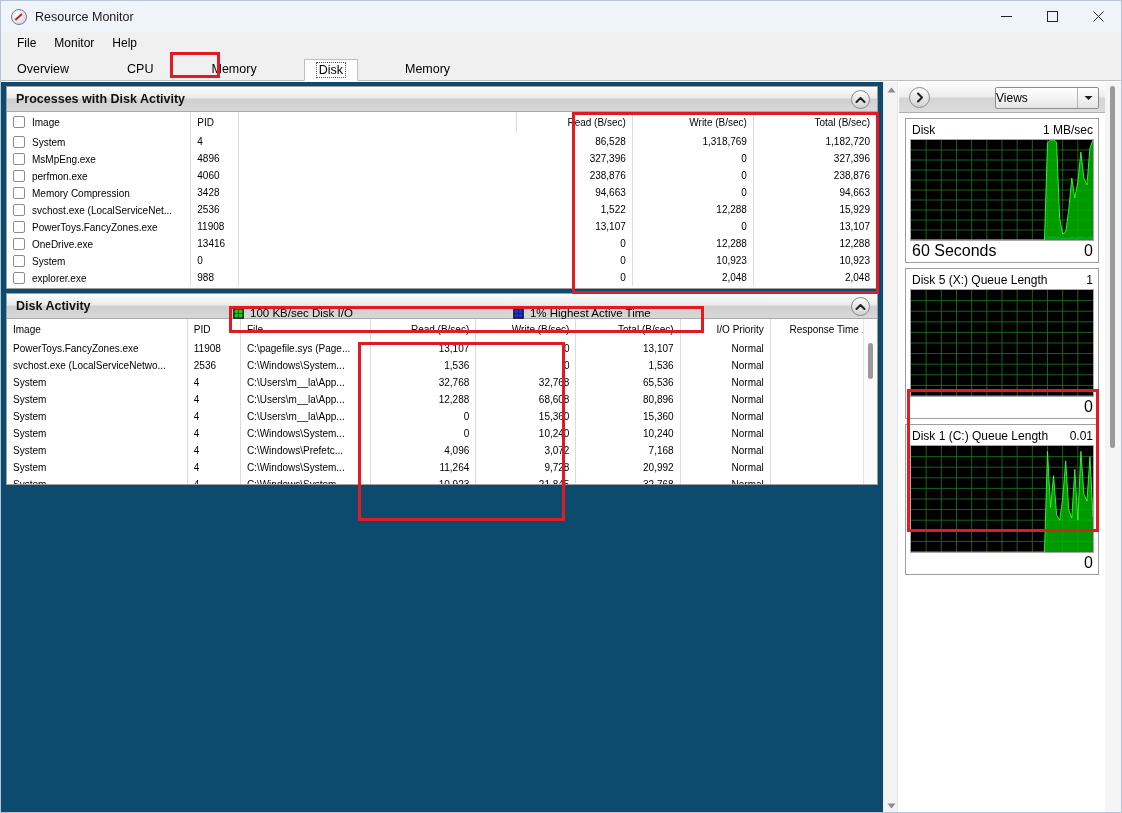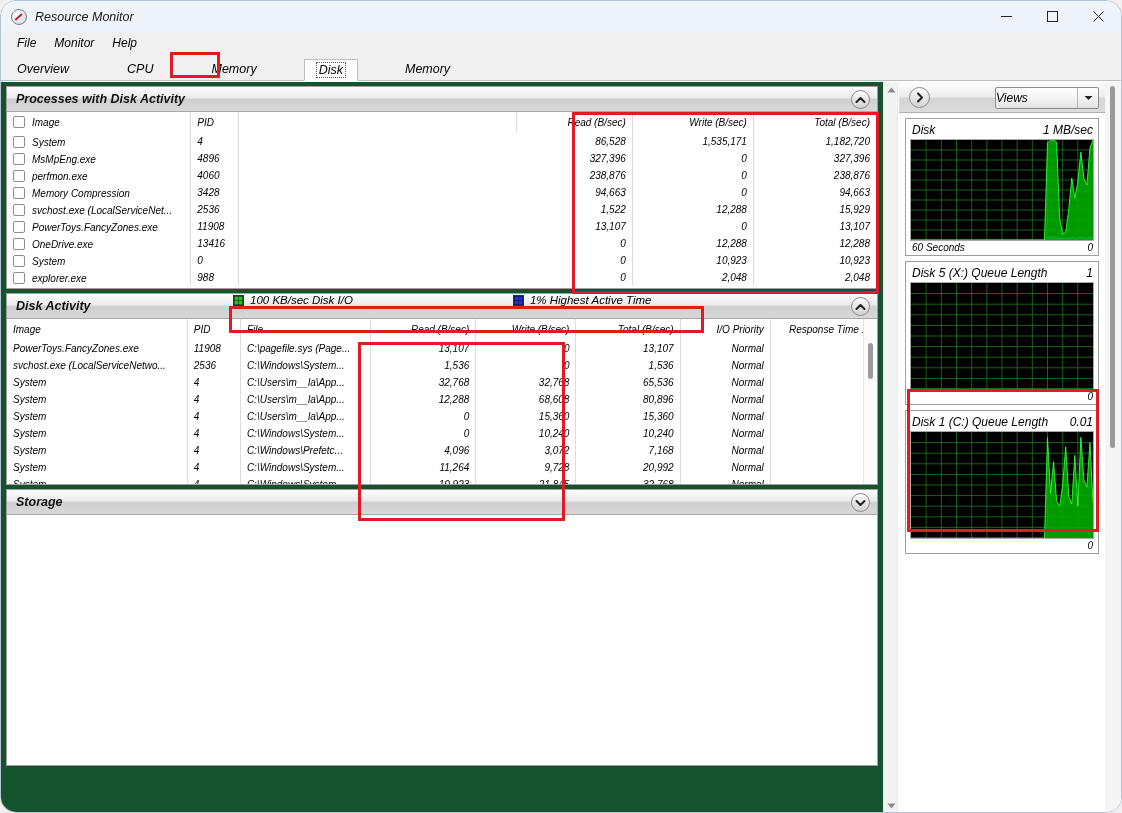--- a/index.html
+++ b/index.html
@@ -8,23 +8,22 @@
     font-family: "Liberation Sans", sans-serif;
     font-size: 12px;
     background: #f0f0f0;
     overflow: hidden;
   }
   #app {
     position: relative;
     width: 1122px; height: 813px;
     background: #ffffff;
     border: 1px solid #b8c4d4;
-    border-radius: 16px;
+    border-radius: 0;
     overflow: hidden;
-    font-style: italic;
   }
 
   
   .titlebar {
     height: 31px;
     background: #eff3fa;
     display: flex;
     align-items: center;
     position: relative;
   }
@@ -104,21 +103,21 @@
   .body {
     position: absolute;
     left: 0; top: 81px;
     width: 1122px; height: 731px;
     background: #ffffff;
   }
   .left-pane {
     position: absolute;
     left: 0; top: 0;
     width: 882px; height: 731px;
-    background: #14532d;
+    background: #0c4a6e;
     overflow: hidden;
   }
   .right-pane {
     position: absolute;
     left: 897px; top: 0;
     width: 207px; height: 731px;
     background: #ffffff;
     border-left: 1px solid #ffffff;
   }
 
@@ -153,21 +152,21 @@
   }
   .chevron-btn svg { display: block; }
 
   
   .legend {
     position: absolute;
     left: 226px; top: 0;
     height: 25px;
     width: 470px;
     display: flex;
-    align-items: flex-start;
+    align-items: flex-end;
   }
   .legend-item { display: flex; align-items: center; font-size: 11.5px; color: #000; }
   .legend-item.second { margin-left: 160px; }
   .sw {
     width: 11px; height: 11px;
     margin-right: 6px;
     border: 1px solid #333;
     background-size: 4px 4px;
   }
   .sw.green {
@@ -281,21 +280,21 @@
     padding: 3px 4px 2px 4px;
     position: relative;
   }
   .graph-title-row {
     display: flex; justify-content: space-between;
     font-size: 12px; color: #000;
     padding: 1px 1px 2px 2px;
   }
   .graph-foot-row {
     display: flex; justify-content: space-between;
-    font-size: 10px; color: #000;
+    font-size: 16px; color: #000;
     padding: 1px 1px 0 2px;
   }
   .graph-canvas {
     width: 100%;
     height: 102px;
     background: #000;
     border: 1px solid #a8a8a8;
     display: block;
   }
   .graph-canvas.tall { height: 108px; }
@@ -422,21 +421,21 @@
                   <th class="num colsep">Write (B/sec)</th>
                   <th class="num">Total (B/sec)</th>
                 </tr>
               </thead>
               <tbody id="proc-rows">
                   <tr>
                     <td class="colsep"><span class="chk"></span>System</td>
                     <td class="colsep">4</td>
                     <td></td>
                     <td class="num colsep">86,528</td>
-                    <td class="num colsep">1,535,171</td>
+                    <td class="num colsep">1,318,769</td>
                     <td class="num">1,182,720</td>
                   </tr>
                   <tr>
                     <td class="colsep"><span class="chk"></span>MsMpEng.exe</td>
                     <td class="colsep">4896</td>
                     <td></td>
                     <td class="num colsep">327,396</td>
                     <td class="num colsep">0</td>
                     <td class="num">327,396</td>
                   </tr>
@@ -637,31 +636,20 @@
                   <td class="num">1</td>
                 </tr>
               </tbody>
           </table>
           <div class="vsb" style="top:0;height:165px;">
             <div class="vsb-thumb" style="top:24px;height:36px;"></div>
           </div>
         </div>
       </div>
 
-      <div class="group">
-        <div class="group-header">
-          <div class="group-title">Storage</div>
-          <div class="chevron-btn">
-            <svg width="11" height="8" viewBox="0 0 11 8">
-                <path d="M1.5 2 L5.5 6 L9.5 2" fill="none" stroke="#1f1f1f" stroke-width="2" stroke-linecap="round" stroke-linejoin="round"></path>
-              </svg>
-          </div>
-        </div>
-        <div class="storage-empty"></div>
-      </div>
     </div>
 
     <div class="outer-vsb">
       <div class="sb-arrow">
         <svg width="9" height="6" viewBox="0 0 9 6">
             <path d="M4.5 0.5 L8.5 5.5 L0.5 5.5 Z" fill="#8b8b8b"></path>
           </svg>
       </div>
       <div class="sb-arrow" style="position:absolute;bottom:0;left:0;">
         <svg width="9" height="6" viewBox="0 0 9 6">

